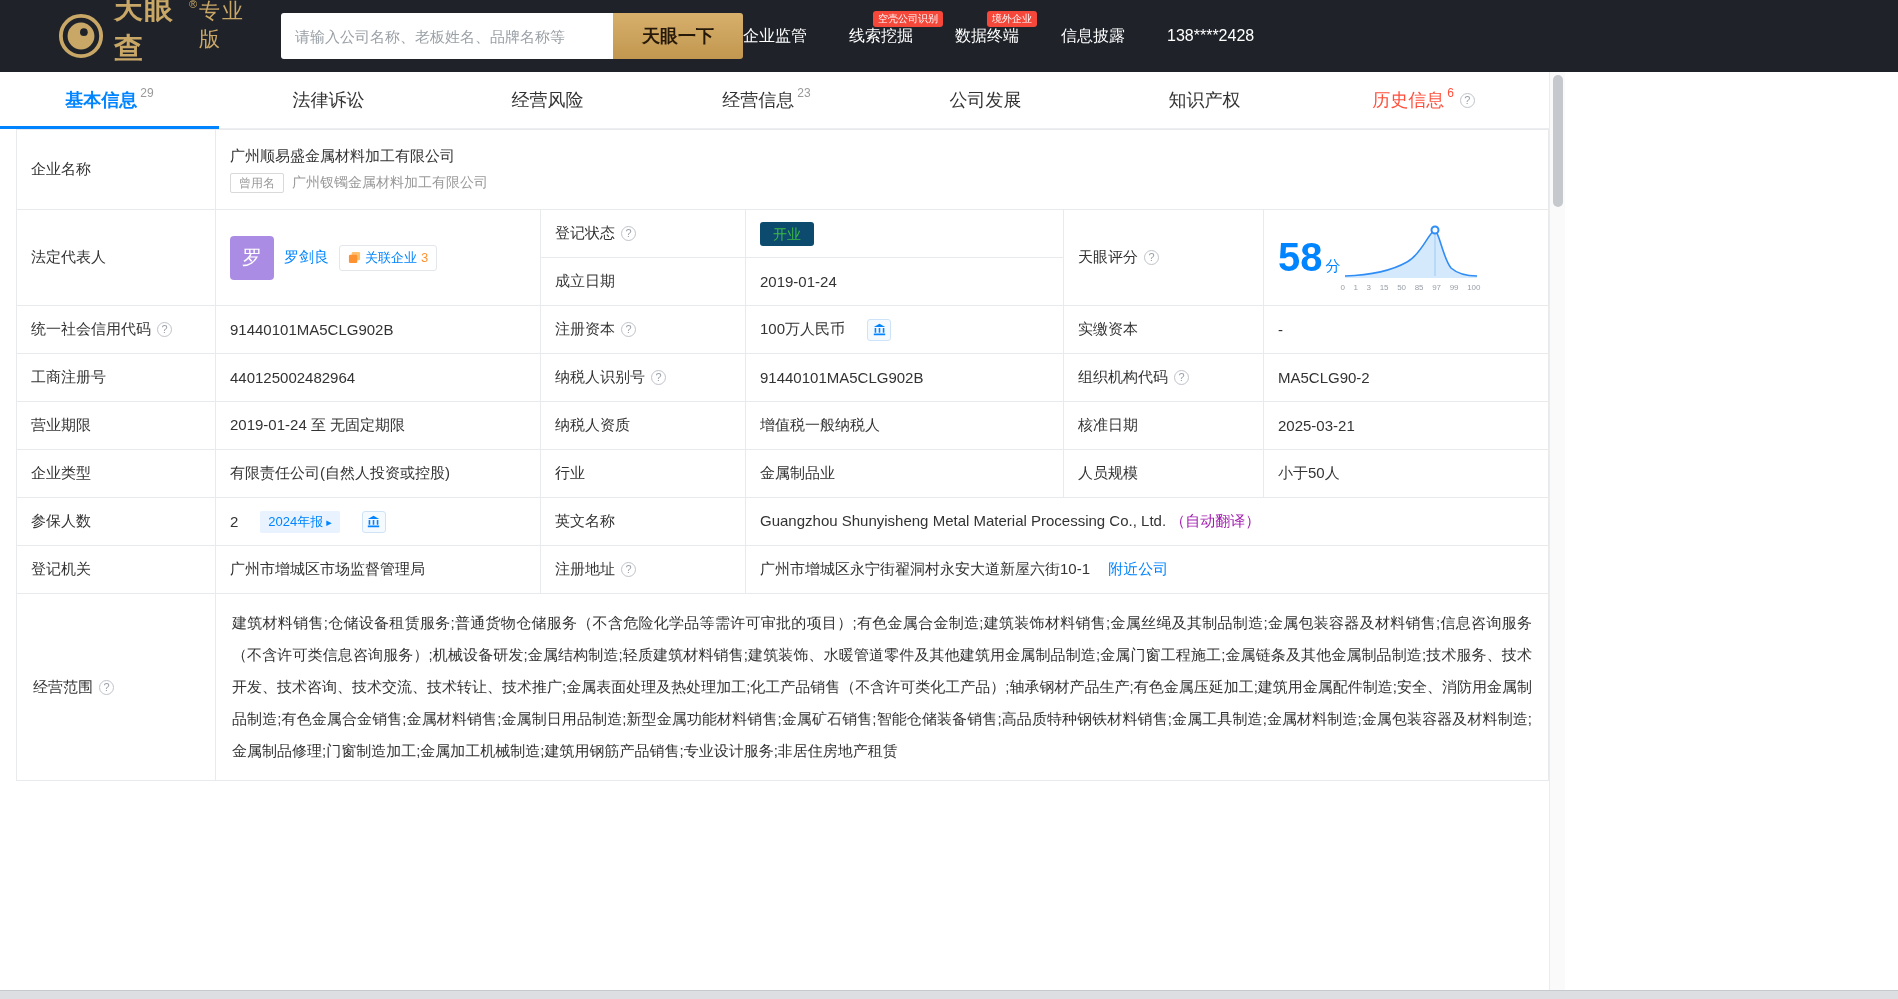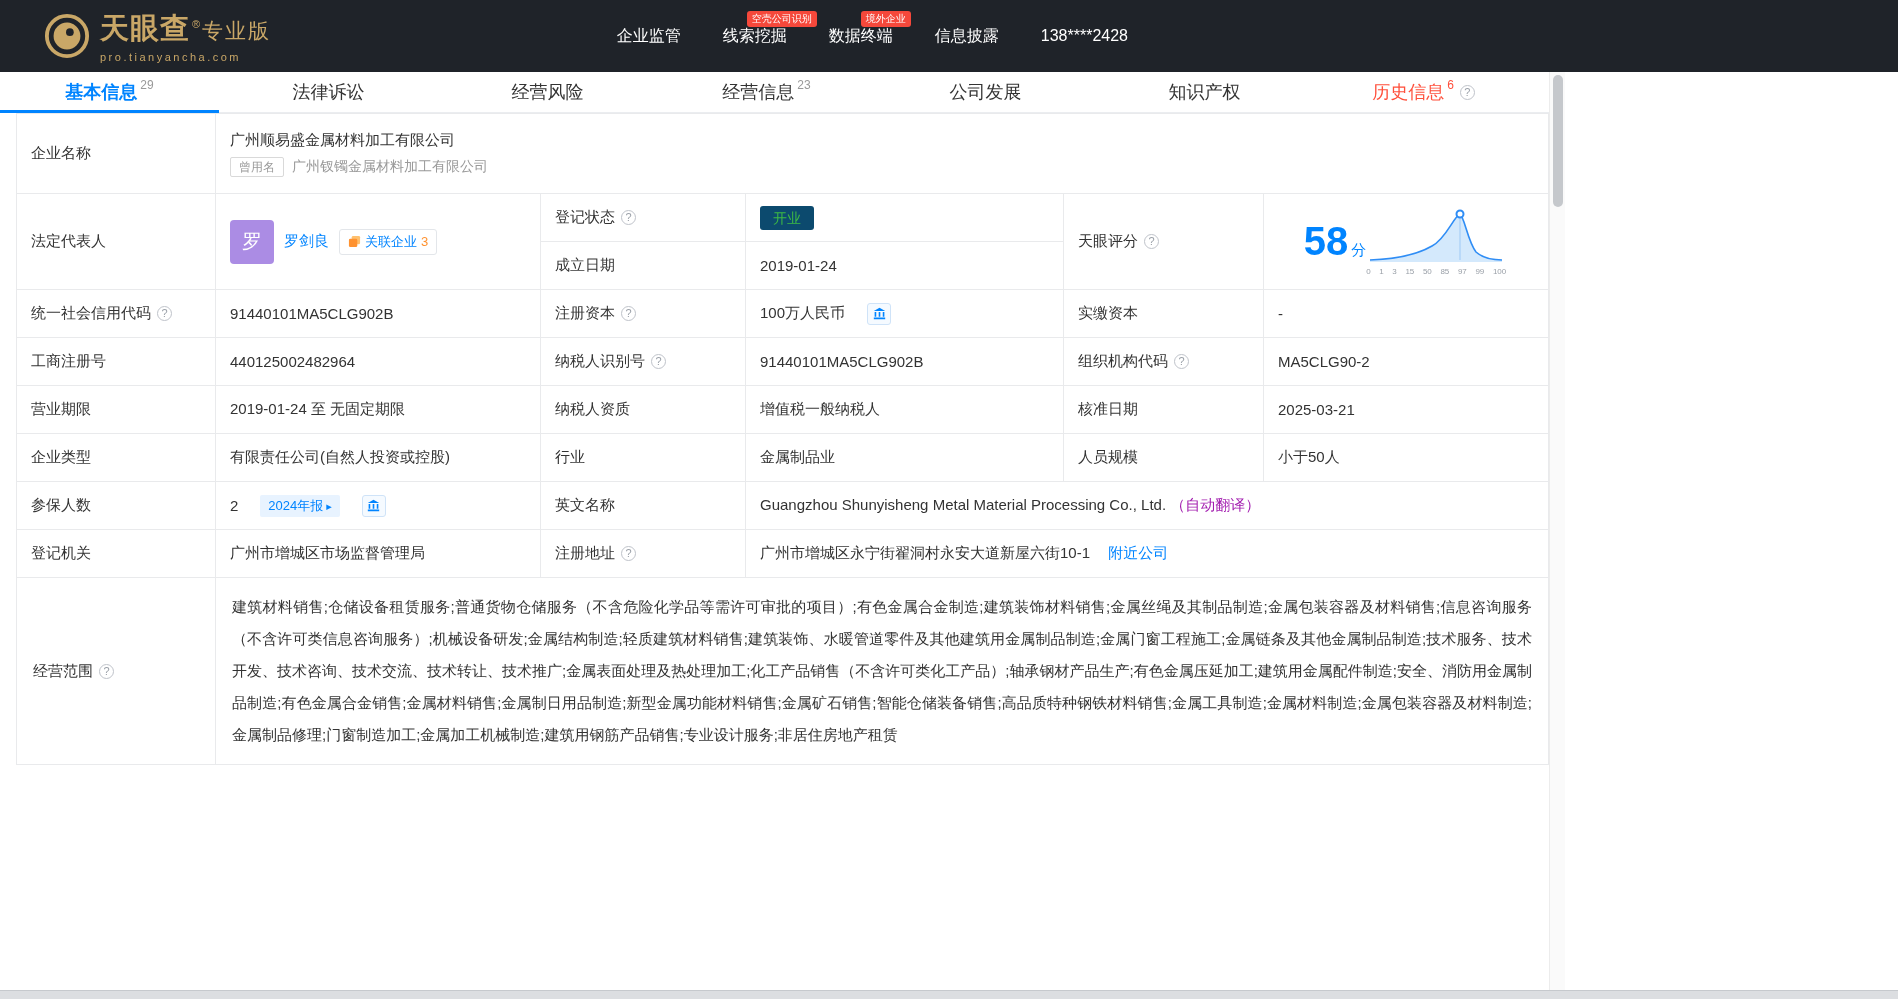--- a/index.html
+++ b/index.html
@@ -5,21 +5,21 @@
   * { box-sizing: border-box; margin: 0; padding: 0; }
   html,body { width:1898px; height:999px; overflow:hidden; }
   body {
     font-family: "Liberation Sans", "DejaVu Sans", sans-serif;
     background:#ffffff; color:#333; position:relative; font-size:14px;
   }
   a { text-decoration:none; }
 
   
   .topbar { height:72px; background:#1f2329; width:100%; }
-  .topbar-inner { height:100%; width:1500px; display:flex; align-items:center; padding-left:44px; }
+  .topbar-inner { height:100%; width:1500px; display:flex; align-items:center; padding-left:58px; }
   .logo { display:flex; align-items:center; gap:10px; cursor:pointer; }
   .logo-eye { width:46px; height:46px; flex:0 0 auto; }
   .logo-line1 { display:flex; align-items:baseline; color:#c9a767; }
   .brand { font-size:29px; font-weight:700; letter-spacing:1px; }
   .regmark { font-size:11px; transform:translateY(-10px); margin:0 2px; }
   .edition { font-size:21px; font-weight:500; letter-spacing:2px; }
   .logo-domain { font-size:11px; color:#c9a767; letter-spacing:2.5px; margin-top:2px; }
 
   .searchbar { display:flex; margin-left:26px; height:46px; }
   .search-input { width:332px; height:46px; border:none; outline:none; padding:0 14px;
@@ -32,21 +32,21 @@
 
   .topnav { margin-left:auto; display:flex; align-items:center; gap:42px; padding-right:372px; }
   .nav-item { color:#ffffff; font-size:16px; cursor:pointer; position:relative; white-space:nowrap; }
   .nav-badge { position:absolute; top:-15px; right:-30px; background:#f5483b; color:#fff;
     font-size:10px; line-height:16px; padding:0 5px; border-radius:3px; white-space:nowrap; }
   .nav-item.b2 .nav-badge { right:-18px; }
   .nav-phone { color:#fff; font-size:16px; }
 
   
   .page { width:1565px; position:relative; background:#fff; }
-  .tabbar { width:1549px; height:41px; display:flex; background:#fff; border-bottom:1px solid #ebedf0; }
+  .tabbar { width:1549px; height:57px; display:flex; background:#fff; border-bottom:1px solid #ebedf0; }
   .tab { width:219px; display:flex; align-items:center; justify-content:center;
     font-size:18px; color:#333; cursor:pointer; position:relative; }
   .tab.active { color:#0084ff; font-weight:700; }
   .tab.active::after { content:""; position:absolute; left:0; right:0; bottom:-1px; height:3px; background:#0084ff; }
   .tab-count { font-size:12px; color:#999; margin-left:3px; transform:translateY(-7px); font-weight:400; }
   .tab.history { color:#ff4f3b; }
   .tab.history .tab-count { color:#ff4f3b; }
 
   .q { display:inline-flex; align-items:center; justify-content:center; width:15px; height:15px;
     border:1px solid #bfc3ca; border-radius:50%; font-size:11px; line-height:1; color:#9aa0a8;
@@ -84,21 +84,21 @@
     line-height:24px; padding:0 13px; border-radius:3px; }
 
   .cellflex { display:flex; align-items:center; gap:22px; }
   .iconbox { display:inline-flex; align-items:center; justify-content:center; width:24px; height:22px;
     border:1px solid #cfe3f8; border-radius:3px; background:#f5faff; cursor:pointer; flex:0 0 auto; }
   .report-badge { display:inline-flex; align-items:center; background:#e8f3ff; color:#0084ff;
     font-size:13px; line-height:22px; padding:0 8px; border-radius:2px; cursor:pointer; }
   .report-badge .arrow { font-size:11px; margin-left:3px; }
 
   .cell-score { padding:4px 10px 4px 14px; }
-  .score-wrap { display:flex; align-items:center; justify-content:center; }
+  .score-wrap { display:flex; align-items:center; justify-content:flex-start; }
   .score-left { display:flex; align-items:baseline; color:#0084ff; cursor:pointer; }
   .score-num { font-size:40px; font-weight:700; }
   .score-unit { font-size:15px; margin-left:3px; }
   .score-chart { width:142px; }
   .score-axis { display:flex; justify-content:space-between; width:140px; font-size:8px;
     color:#9aa0a8; margin-top:1px; }
 
   .nearby { margin-left:14px; }
   .scope-text { line-height:32px; font-size:15px; color:#333; text-align:justify; }
   tr.row-scope td { padding:13px 16px; }
@@ -123,20 +123,24 @@
       <div class="logo-text">
         <div class="logo-line1">
           <span class="brand">天眼查</span>
           <span class="regmark">®</span>
           <span class="edition">专业版</span>
         </div>
         <div class="logo-domain">pro.tianyancha.com</div>
       </div>
     </div>
 
+    <div class="searchbar">
+      <input class="search-input" type="text" placeholder="请输入公司名称、老板姓名、品牌名称等" style="">
+      <button class="search-btn">天眼一下</button>
+    </div>
 
     <nav class="topnav">
       <a class="nav-item">企业监管</a>
       <a class="nav-item b1">
         <span>线索挖掘</span>
         <span class="nav-badge">空壳公司识别</span>
       </a>
       <a class="nav-item b2">
         <span>数据终端</span>
         <span class="nav-badge">境外企业</span>

